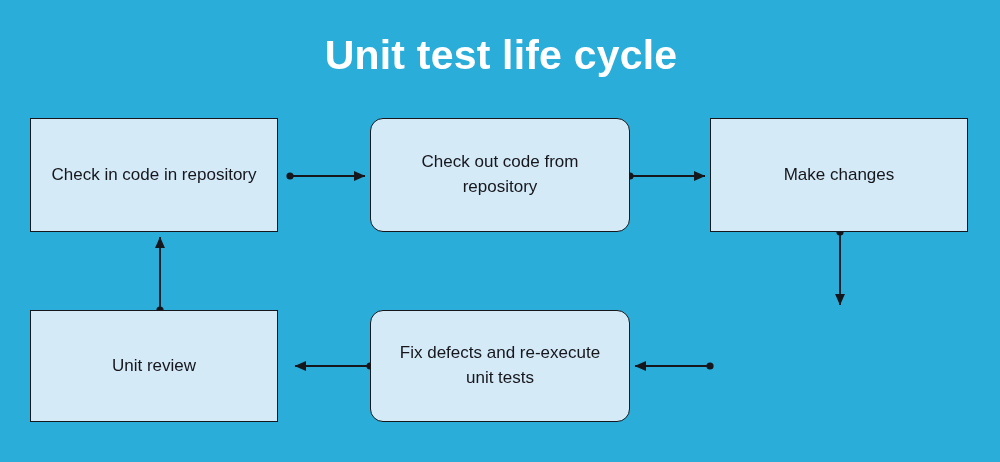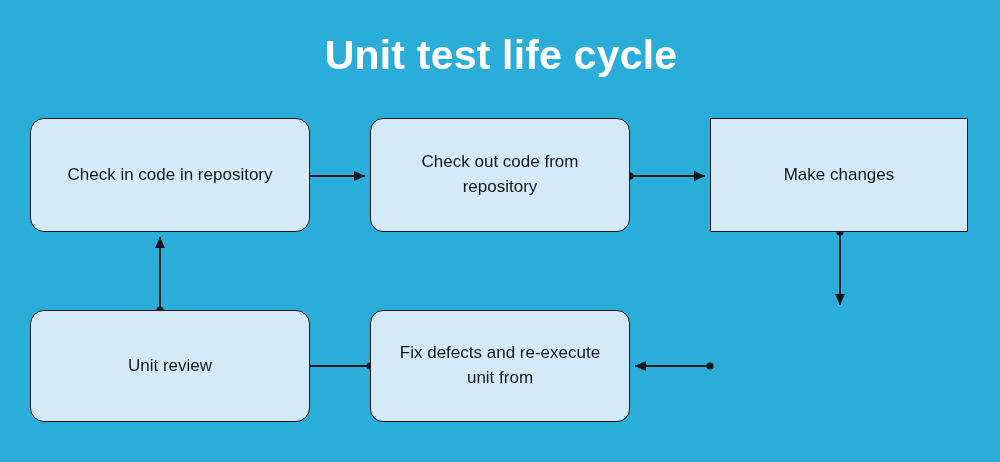--- a/index.html
+++ b/index.html
@@ -43,21 +43,21 @@
     line-height: 1.45;
     padding: 6px 14px;
   }
   .node-label {
     display: block;
     width: 100%;
   }
   
   .r1 { top: 118px; height: 114px; }
   .r2 { top: 310px; height: 112px; }
-  .c1 { left: 30px;  width: 280px; border-radius: 14px; }
+  .c1 { left: 30px;  width: 248px; }
   .c2 { left: 370px; width: 260px; border-radius: 13px; }
   .c3 { left: 710px; width: 258px; text-align: center; }
 
   #edges {
     position: absolute;
     left: 0;
     top: 0;
     width: 1000px;
     height: 462px;
     pointer-events: none;
@@ -118,17 +118,17 @@
 
   <div class="node r1 c3">
     <span class="node-label">Make changes</span>
   </div>
 
   <div class="node r2 c1">
     <span class="node-label">Unit review</span>
   </div>
 
   <div class="node r2 c2">
-    <span class="node-label">Fix defects and re-execute unit from</span>
+    <span class="node-label">Fix defects and re-execute unit tests</span>
   </div>
 
 
 </div>
 
 </body></html>

